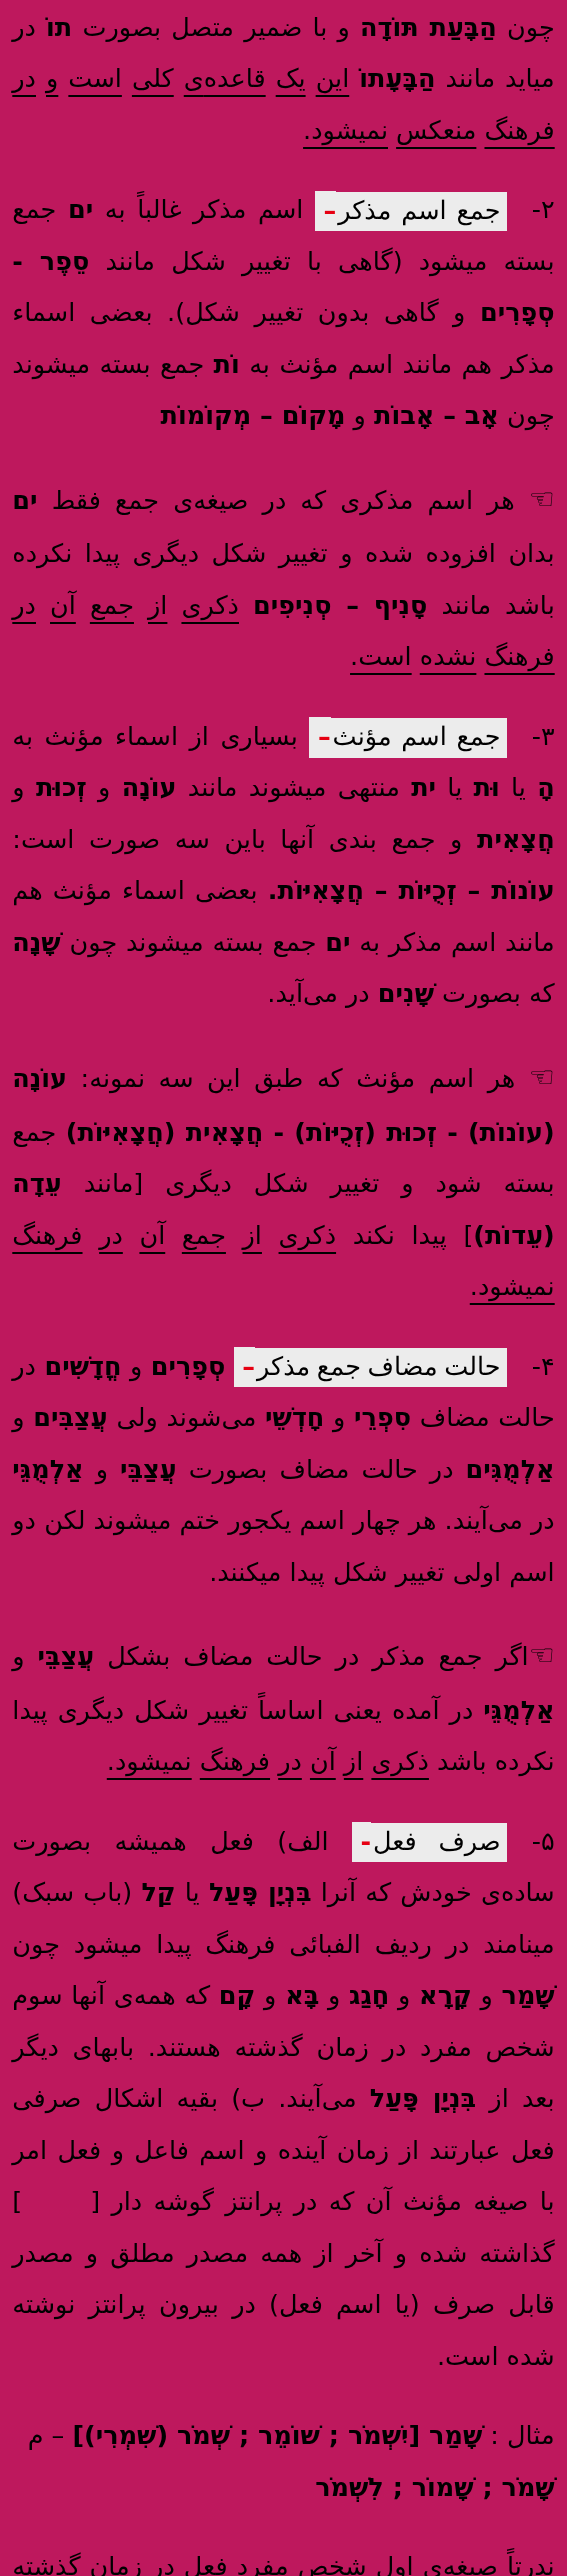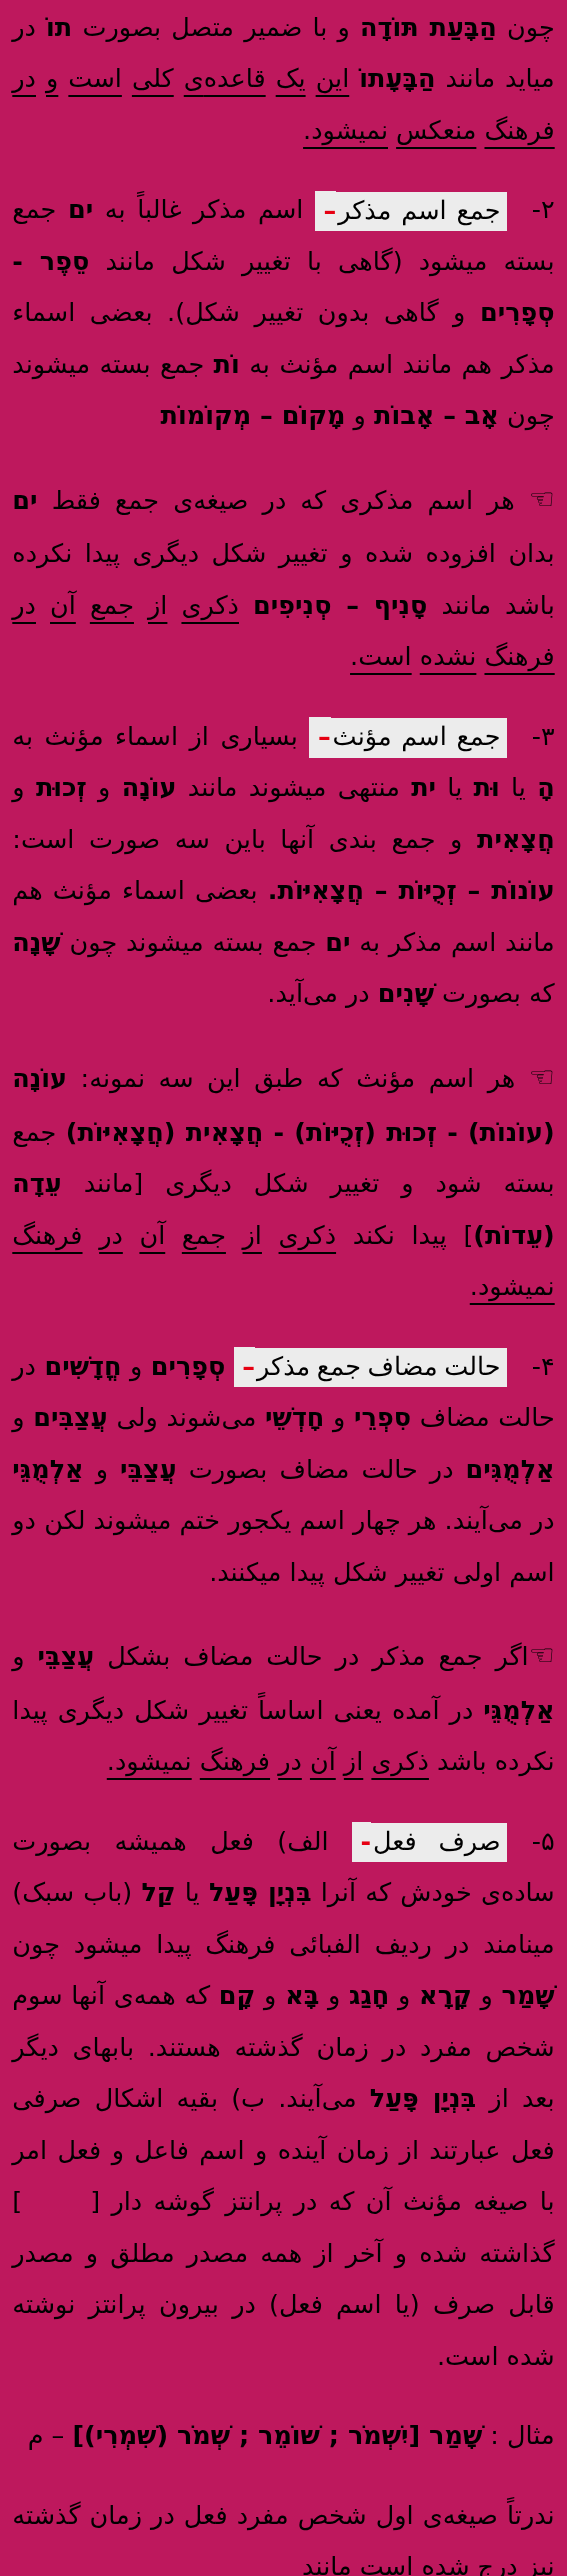--- a/index.html
+++ b/index.html
@@ -33,16 +33,16 @@
 
 <div class="page" style="--hl: #ececec; --red: #e60012;">
     <div class="para body"><span class="run fa">چون </span><span class="run he">הַבָּעַת תּוֹדָה</span><span class="run fa"> و با ضمیر متصل بصورت </span><span class="run he">תוֹ</span><span class="run fa"> در میاید مانند </span><span class="run he">הַבָּעָתוֹ</span><span class="run fa"> </span><span class="run u">این</span> <span class="run u">یک</span> <span class="run u">قاعده‌ی</span> <span class="run u">کلی</span> <span class="run u">است</span> <span class="run u">و</span> <span class="run u">در</span> <span class="run u">فرهنگ</span> <span class="run u">منعکس</span> <span class="run u">نمیشود.</span></div>
     <div class="para section"><span class="run num">۲-</span><span class="run hl">جمع اسم مذکر</span><span class="run hl-dash">–</span><span class="run fa"> اسم مذکر غالباً به </span><span class="run he">ים</span><span class="run fa"> جمع بسته میشود (گاهی با تغییر شکل مانند </span><span class="run he">סֵפֶר - סְפָרִים</span><span class="run fa"> و گاهی بدون تغییر شکل). بعضی اسماء مذکر هم مانند اسم مؤنث به </span><span class="run he">וֹת</span><span class="run fa"> جمع بسته میشوند چون </span><span class="run he">אָב – אָבוֹת</span><span class="run fa"> و </span><span class="run he">מָקוֹם – מְקוֹמוֹת</span></div>
     <div class="para note"><span class="run hand">☜</span><span class="run fa"> هر اسم مذکری که در صیغه‌ی جمع فقط </span><span class="run he">ים</span><span class="run fa"> بدان افزوده شده و تغییر شکل دیگری پیدا نکرده باشد مانند </span><span class="run he">סָנִיף – סְנִיפִים</span><span class="run fa"> </span><span class="run u">ذکری</span> <span class="run u">از</span> <span class="run u">جمع</span> <span class="run u">آن</span> <span class="run u">در</span> <span class="run u">فرهنگ</span> <span class="run u">نشده</span> <span class="run u">است.</span></div>
     <div class="para section"><span class="run num">۳-</span><span class="run hl">جمع اسم مؤنث</span><span class="run hl-dash">–</span><span class="run fa"> بسیاری از اسماء مؤنث به </span><span class="run he">הָ</span><span class="run fa"> یا </span><span class="run he">וּת</span><span class="run fa"> یا </span><span class="run he">ית</span><span class="run fa"> منتهی میشوند مانند </span><span class="run he">עוֹנָה</span><span class="run fa"> و </span><span class="run he">זְכוּת</span><span class="run fa"> و </span><span class="run he">חֲצָאִית</span><span class="run fa"> و جمع بندی آنها باین سه صورت است: </span><span class="run he">עוֹנוֹת – זְכֻיּוֹת – חֲצָאִיּוֹת.</span><span class="run fa"> بعضی اسماء مؤنث هم مانند اسم مذکر به </span><span class="run he">ים</span><span class="run fa"> جمع بسته میشوند چون </span><span class="run he">שָׁנָה</span><span class="run fa"> که بصورت </span><span class="run he">שָׁנִים</span><span class="run fa"> در می‌آید.</span></div>
     <div class="para note"><span class="run hand">☜</span><span class="run fa"> هر اسم مؤنث که طبق این سه نمونه: </span><span class="run he">עוֹנָה (עוֹנוֹת) - זְכוּת (זְכֻיּוֹת) - חֲצָאִית (חֲצָאִיּוֹת)</span><span class="run fa"> جمع بسته شود و تغییر شکل دیگری [مانند </span><span class="run he">עֵדָה (עֵדוֹת)</span><span class="run fa">] پیدا نکند </span><span class="run u">ذکری</span> <span class="run u">از</span> <span class="run u">جمع</span> <span class="run u">آن</span> <span class="run u">در</span> <span class="run u">فرهنگ</span> <span class="run u">نمیشود.</span></div>
     <div class="para section"><span class="run num">۴-</span><span class="run hl">حالت مضاف جمع مذکر</span><span class="run hl-dash">–</span><span class="run fa"> </span><span class="run he">סְפָרִים</span><span class="run fa"> و </span><span class="run he">חֳדָשִׁים</span><span class="run fa"> در حالت مضاف </span><span class="run he">סִפְרֵי</span><span class="run fa"> و </span><span class="run he">חָדְשֵׁי</span><span class="run fa"> می‌شوند ولی </span><span class="run he">עֲצַבִּים</span><span class="run fa"> و </span><span class="run he">אַלְמֻגִּים</span><span class="run fa"> در حالت مضاف بصورت </span><span class="run he">עֲצַבֵּי</span><span class="run fa"> و </span><span class="run he">אַלְמֻגֵּי</span><span class="run fa"> در می‌آیند. هر چهار اسم یکجور ختم میشوند لکن دو اسم اولی تغییر شکل پیدا میکنند.</span></div>
     <div class="para note"><span class="run hand">☜</span><span class="run fa">اگر جمع مذکر در حالت مضاف بشکل </span><span class="run he">עֲצַבֵּי</span><span class="run fa"> و </span><span class="run he">אַלְמֻגֵּי</span><span class="run fa"> در آمده یعنی اساساً تغییر شکل دیگری پیدا نکرده باشد </span><span class="run u">ذکری</span> <span class="run u">از</span> <span class="run u">آن</span> <span class="run u">در</span> <span class="run u">فرهنگ</span> <span class="run u">نمیشود.</span></div>
     <div class="para section"><span class="run num">۵-</span><span class="run hl">صرف فعل</span><span class="run hl-dash">-</span><span class="run fa"> الف) فعل همیشه بصورت ساده‌ی خودش که آنرا </span><span class="run he">בִּנְיָן פָּעַל</span><span class="run fa"> یا </span><span class="run he">קַל</span><span class="run fa"> (باب سبک) مینامند در ردیف الفبائی فرهنگ پیدا میشود چون </span><span class="run he">שָׁמַר</span><span class="run fa"> و </span><span class="run he">קָרָא</span><span class="run fa"> و </span><span class="run he">חָגַג</span><span class="run fa"> و </span><span class="run he">בָּא</span><span class="run fa"> و </span><span class="run he">קָם</span><span class="run fa"> که همه‌ی آنها سوم شخص مفرد در زمان گذشته هستند. بابهای دیگر بعد از </span><span class="run he">בִּנְיָן פָּעַל</span><span class="run fa"> می‌آیند. ب) بقیه اشکال صرفی فعل عبارتند از زمان آینده و اسم فاعل و فعل امر با صیغه مؤنث آن که در پرانتز گوشه دار [&nbsp;&nbsp;&nbsp;&nbsp;&nbsp;&nbsp;] گذاشته شده و آخر از همه مصدر مطلق و مصدر قابل صرف (یا اسم فعل) در بیرون پرانتز نوشته شده است.</span></div>
-    <div class="para example"><span class="run fa">مثال : </span><span class="run he">שָׁמַר [יִשְׁמֹר ; שׁוֹמֵר ; שְׁמֹר (שִׁמְרִי)]</span><span class="run fa"> – م</span><br></div>
+    <div class="para example"><span class="run fa">مثال : </span><span class="run he">שָׁמַר [יִשְׁמֹר ; שׁוֹמֵר ; שְׁמֹר (שִׁמְרִי)]</span><span class="run fa"> – م</span><br><span class="run he">שָׁמֹר ; שָׁמוֹר ; לִשְׁמֹר</span></div>
     <div class="para body"><span class="run fa">ندرتاً صیغه‌ی اول شخص مفرد فعل در زمان گذشته نیز درج شده است مانند </span></div>
   </div>
 
 
 </body></html>

